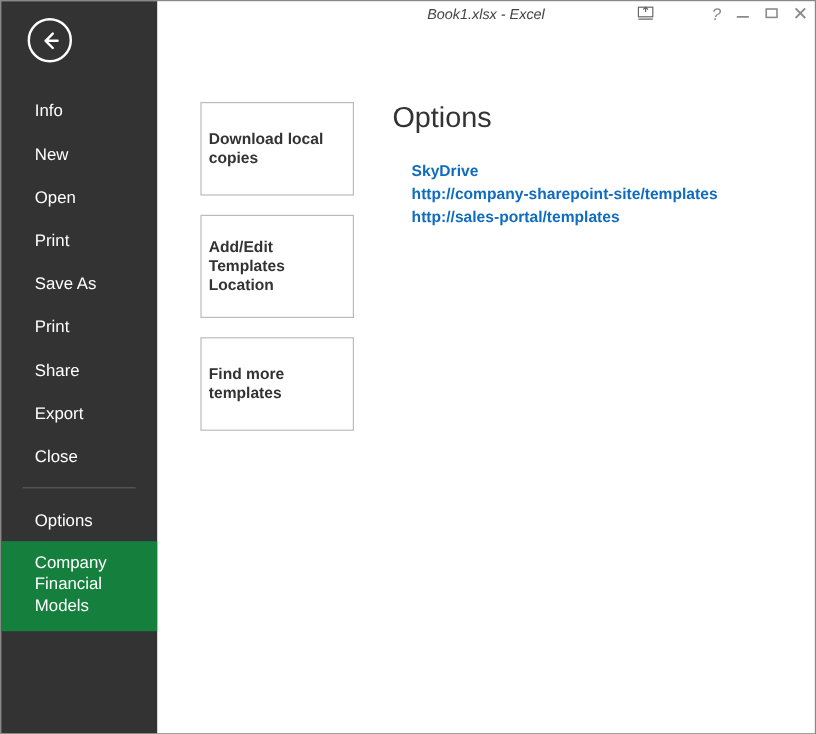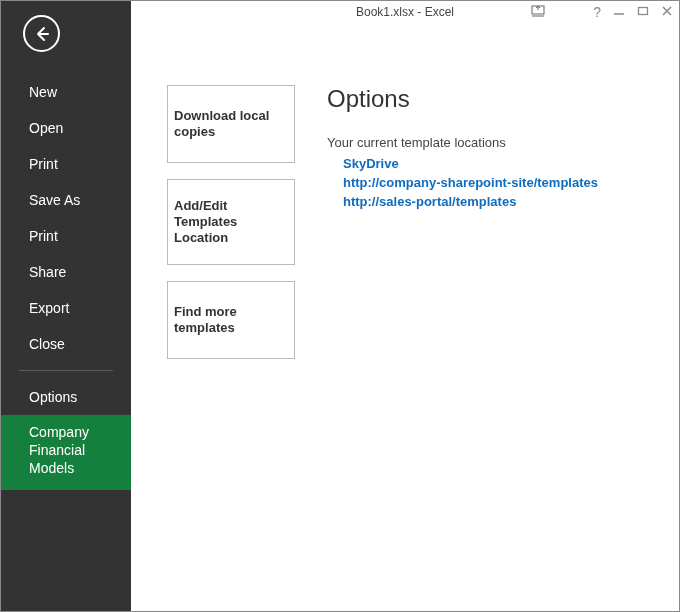--- a/index.html
+++ b/index.html
@@ -24,21 +24,21 @@
     padding: 10px 0 10px 28px; font-size: 14px; cursor: pointer; color: #fff;
   }
   .nav-sep { height: 1px; background: #5a5a5a; margin: 8px 18px 8px 18px; }
   .nav-item.active { background: #15803d; line-height: 1.3; padding-top: 8px; padding-bottom: 12px; }
   
   .main {
     flex: 1; position: relative; display: flex; flex-direction: column;
   }
   .titlebar {
     height: 24px; display: flex; align-items: flex-start; justify-content: center;
-    position: relative; padding-top: 4px;
+    position: relative; padding-top: 4px; font-style: italic;
   }
   .title { font-size: 12px; color: #444; }
   .ribbon-icon { position: absolute; left: 400px; top: 4px; color: #555; }
   .winctrls {
     position: absolute; right: 6px; top: 4px;
     display: flex; align-items: center; gap: 12px;
   }
   .winctrl { color: #8a8a8a; cursor: pointer; font-size: 14px; line-height: 1; }
   .userbar {
     display: flex; align-items: center; justify-content: flex-end;
@@ -78,20 +78,21 @@
 
 <div class="window">
 
   <div class="sidebar">
     <div class="back-btn">
       <svg width="20" height="20" viewBox="0 0 20 20">
         <path d="M12 4 L6 10 L12 16 M6 10 H16" stroke="#fff" stroke-width="2" fill="none" stroke-linecap="round" stroke-linejoin="round"></path>
       </svg>
     </div>
     <div class="nav-items">
+      <div class="nav-item">Info</div>
       <div class="nav-item">New</div>
       <div class="nav-item">Open</div>
       <div class="nav-item">Print</div>
       <div class="nav-item">Save As</div>
       <div class="nav-item">Print</div>
       <div class="nav-item">Share</div>
       <div class="nav-item">Export</div>
       <div class="nav-item">Close</div>
       <div class="nav-sep"></div>
       <div class="nav-item">Options</div>
@@ -130,21 +131,20 @@
     </div>
 
     <div class="content">
       <div class="tiles">
         <div class="tile">Download local copies</div>
         <div class="tile short">Add/Edit Templates Location</div>
         <div class="tile">Find more templates</div>
       </div>
       <div class="options-col">
         <div class="options-heading">Options</div>
-        <div class="subhead">Your current template locations</div>
         <div class="links">
           <span class="link">SkyDrive</span>
           <span class="link">http://company-sharepoint-site/templates</span>
           <span class="link">http://sales-portal/templates</span>
         </div>
       </div>
     </div>
   </div>
 
 </div>

